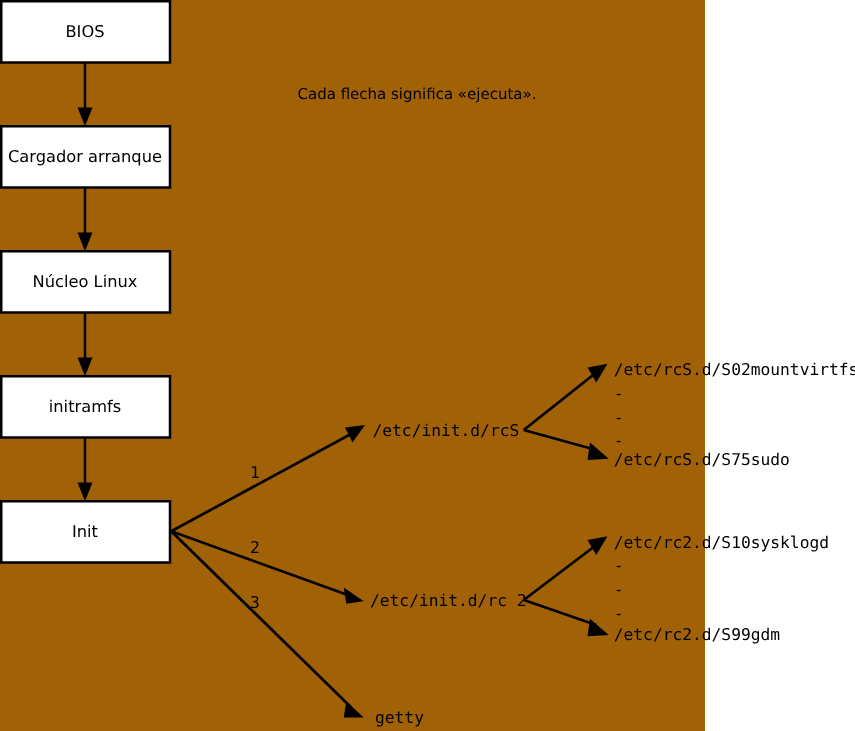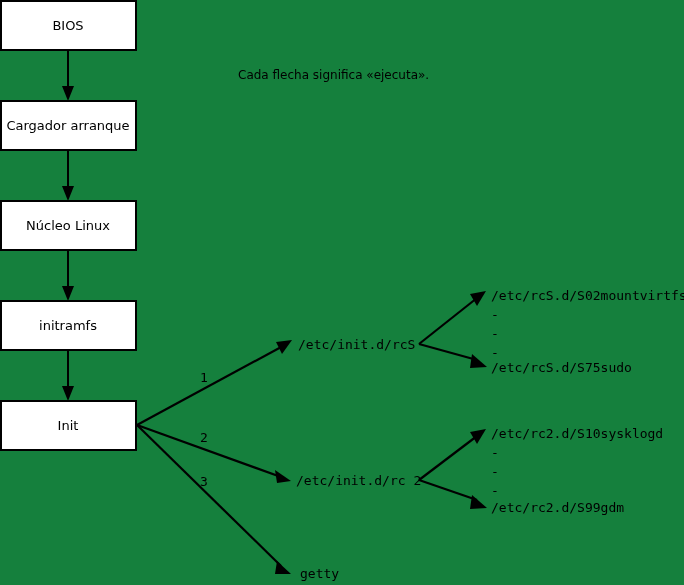--- a/index.html
+++ b/index.html
@@ -8,23 +8,23 @@
     background: #ffffff;
   }
   body {
     width: 684px;
     height: 585px;
     overflow: hidden;
     font-family: "Liberation Sans", sans-serif;
   }
   #diagram-root {
     position: relative;
-    width: 684px;
+    width: 564px;
     height: 585px;
-    background: #15803d;
+    background: #a16207;
   }
   svg#boot-diagram {
     display: block;
     width: 684px;
     height: 585px;
   }
   .box-rect {
     fill: #ffffff;
     stroke: #000000;
     stroke-width: 2;

